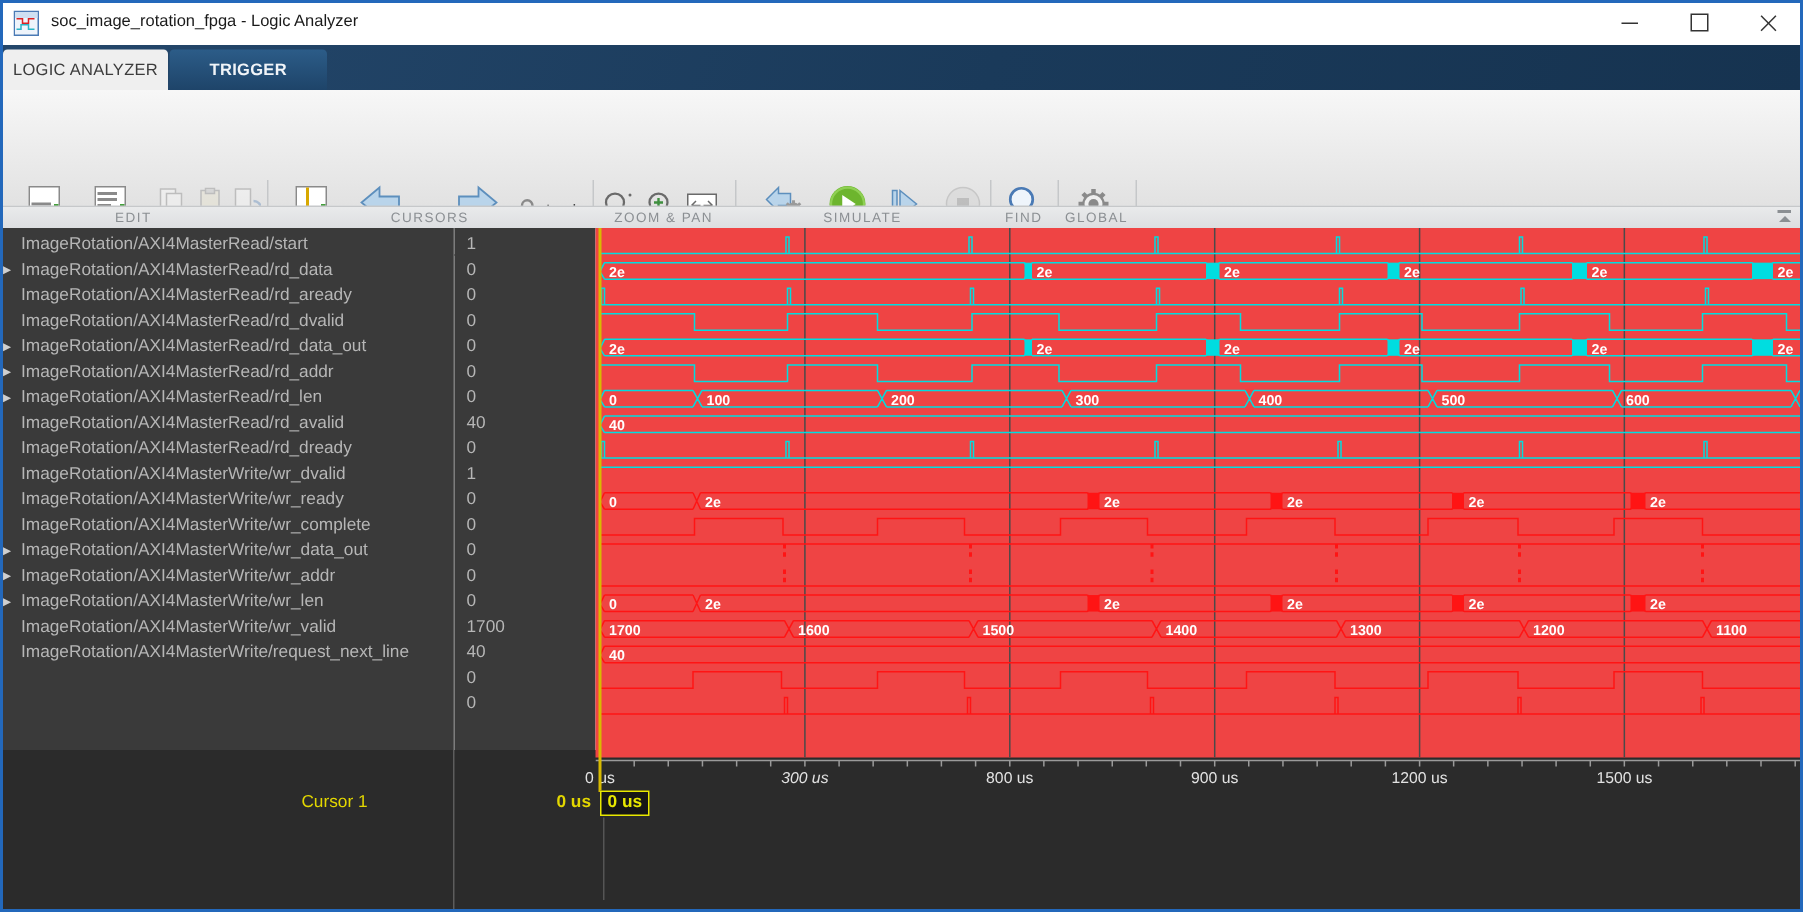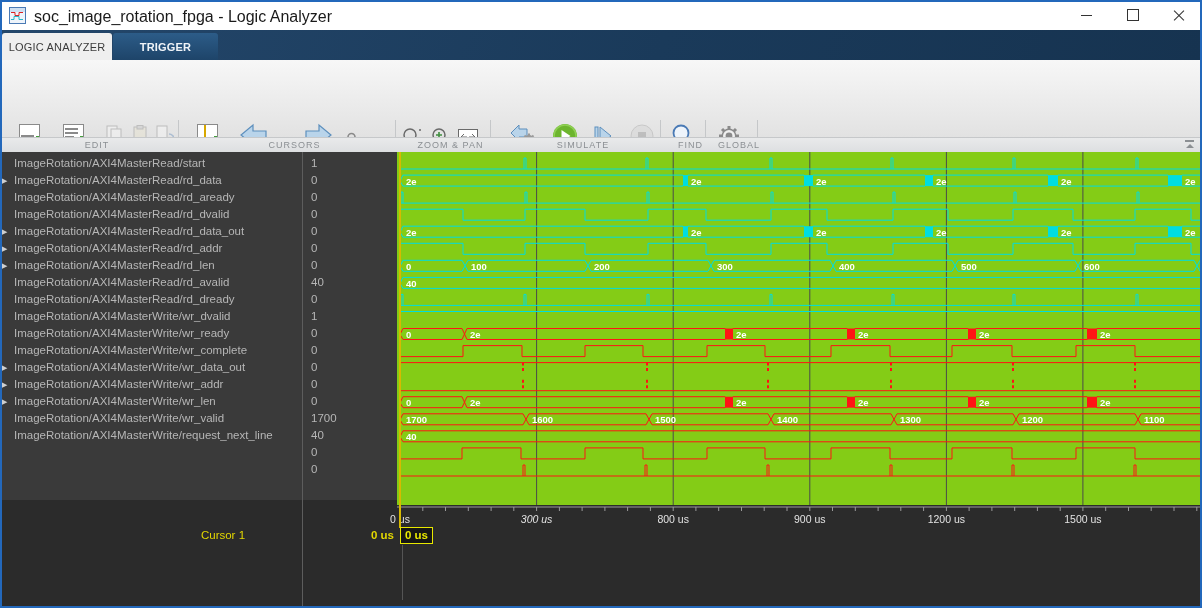--- a/index.html
+++ b/index.html
@@ -2,21 +2,21 @@
 <html><head>
 <meta charset="utf-8">
 <style>
   html,body{margin:0;padding:0;}
   body{width:1202px;height:608px;position:relative;overflow:hidden;background:#fff;
        font-family:"Liberation Sans",sans-serif;-webkit-font-smoothing:antialiased;}
   .abs{position:absolute;}
   
   #winborder{position:absolute;inset:0;border:2px solid #2368bb;pointer-events:none;z-index:60;}
   #titlebar{position:absolute;left:0;top:0;width:1202px;height:30px;background:#ffffff;}
-  #apptitle{position:absolute;left:34px;top:8px;font-size:16px;color:#1a1a1a;}
+  #apptitle{position:absolute;left:34px;top:8px;font-size:11px;color:#1a1a1a;}
   .winbtn{position:absolute;top:0;width:45px;height:30px;display:flex;align-items:center;justify-content:center;}
   #min-bar{width:11px;height:1px;background:#333;}
   #max-box{width:10px;height:10px;border:1px solid #333;}
   .xline{position:absolute;width:14px;height:1px;background:#333;left:0;top:6px;}
   #close-icon{position:relative;width:14px;height:13px;}
   
   #tabstrip{position:absolute;left:0;top:30px;width:1202px;height:30px;
             background:linear-gradient(110deg,#24476b 0%,#1a3a5a 55%,#163350 100%);}
   .tab{position:absolute;top:3px;height:27px;display:flex;align-items:center;justify-content:center;
        font-size:11px;letter-spacing:.2px;}
@@ -29,42 +29,42 @@
   .qabic{opacity:.45;margin-left:10px;}
   #qab-sep{width:1px;height:18px;background:#7d9cb5;margin-left:10px;}
   #help-btn{width:20px;height:20px;border-radius:50%;margin-left:8px;
             background:radial-gradient(circle at 35% 30%,#eef4fa,#b9cfe4 45%,#6d94ba);
             color:#1d4e82;font-weight:bold;font-size:13px;display:flex;align-items:center;justify-content:center;}
   
   #toolbar{position:absolute;left:0;top:60px;width:1202px;height:77px;
            background:linear-gradient(#f7f7f7,#e2e2e2);}
   #seclabels{position:absolute;left:0;top:137px;width:1202px;height:15px;
              background:linear-gradient(#e9eaeb,#dcdee0);border-top:1px solid #c6c8ca;}
-  .seclab{position:absolute;top:2px;font-size:9px;color:#8b8f93;letter-spacing:1px;text-align:center;padding-left:8px;}
+  .seclab{position:absolute;top:2px;font-size:9px;color:#8b8f93;letter-spacing:1px;text-align:center;}
   .vsep{position:absolute;top:60px;height:92px;width:1px;background:#c5c7c9;}
   .bigbtn{position:absolute;top:63px;width:56px;text-align:center;}
   .bigbtn .lb{margin-top:2px;font-size:11px;line-height:12px;color:#333;}
   .bigbtn .lb.dis{color:#9a9a9a;}
   .smic{position:absolute;}
   .inlbtn{position:absolute;display:flex;align-items:center;font-size:11px;color:#9a9a9a;}
   .inlbtn span{margin-left:5px;}
   
   .panel-ic{position:relative;width:26px;height:24px;margin:0 auto;}
   .doc{position:absolute;left:2px;top:1px;width:19px;height:17px;background:#fff;border:1px solid #8a8a8a;}
   .plus{position:absolute;right:0px;bottom:0px;width:11px;height:11px;}
   .plus:before,.plus:after{content:"";position:absolute;background:#44a03c;}
   .plus:before{left:4px;top:0;width:3px;height:11px;}
   .plus:after{left:0;top:4px;width:11px;height:3px;}
   .lineg{position:absolute;background:#8a8a8a;height:2px;}
   .cursline{position:absolute;background:#d8a800;width:2px;}
   
   #panelL{position:absolute;left:0;top:152px;width:302px;height:348px;background:#3a3a3a;}
   #panelV{position:absolute;left:303px;top:152px;width:94px;height:348px;background:#3a3a3a;}
   #vdiv1{position:absolute;left:302px;top:152px;width:1px;height:454px;background:#5d5d5d;z-index:8;}
-  #wavebg{position:absolute;left:397px;top:152px;width:805px;height:353px;background:#84cc16;}
+  #wavebg{position:absolute;left:397px;top:152px;width:805px;height:353px;background:#ef4444;}
   .srow{height:17px;line-height:17px;font-size:11.5px;color:#b6b6b6;white-space:nowrap;position:relative;padding-left:14px;}
   .srow .arr{position:absolute;left:2px;top:0;font-size:7px;color:#cfcfcf;}
   .vrow{height:17px;line-height:17px;font-size:11.5px;color:#b6b6b6;padding-left:8px;}
   #rows{padding-top:3px;}
   #vals{padding-top:3px;}
   svg text.buslbl{font:bold 9.5px "Liberation Sans",sans-serif;fill:#ffffff;}
   
   #bottomstrip{position:absolute;left:0;top:500px;width:1202px;height:106px;background:#2b2b2b;}
   #axis-svg{position:absolute;left:397px;top:505px;width:805px;height:10px;}
   .axlab{position:absolute;top:513px;transform:translateX(-50%);font-size:10.5px;color:#e2e2e2;z-index:5;}

